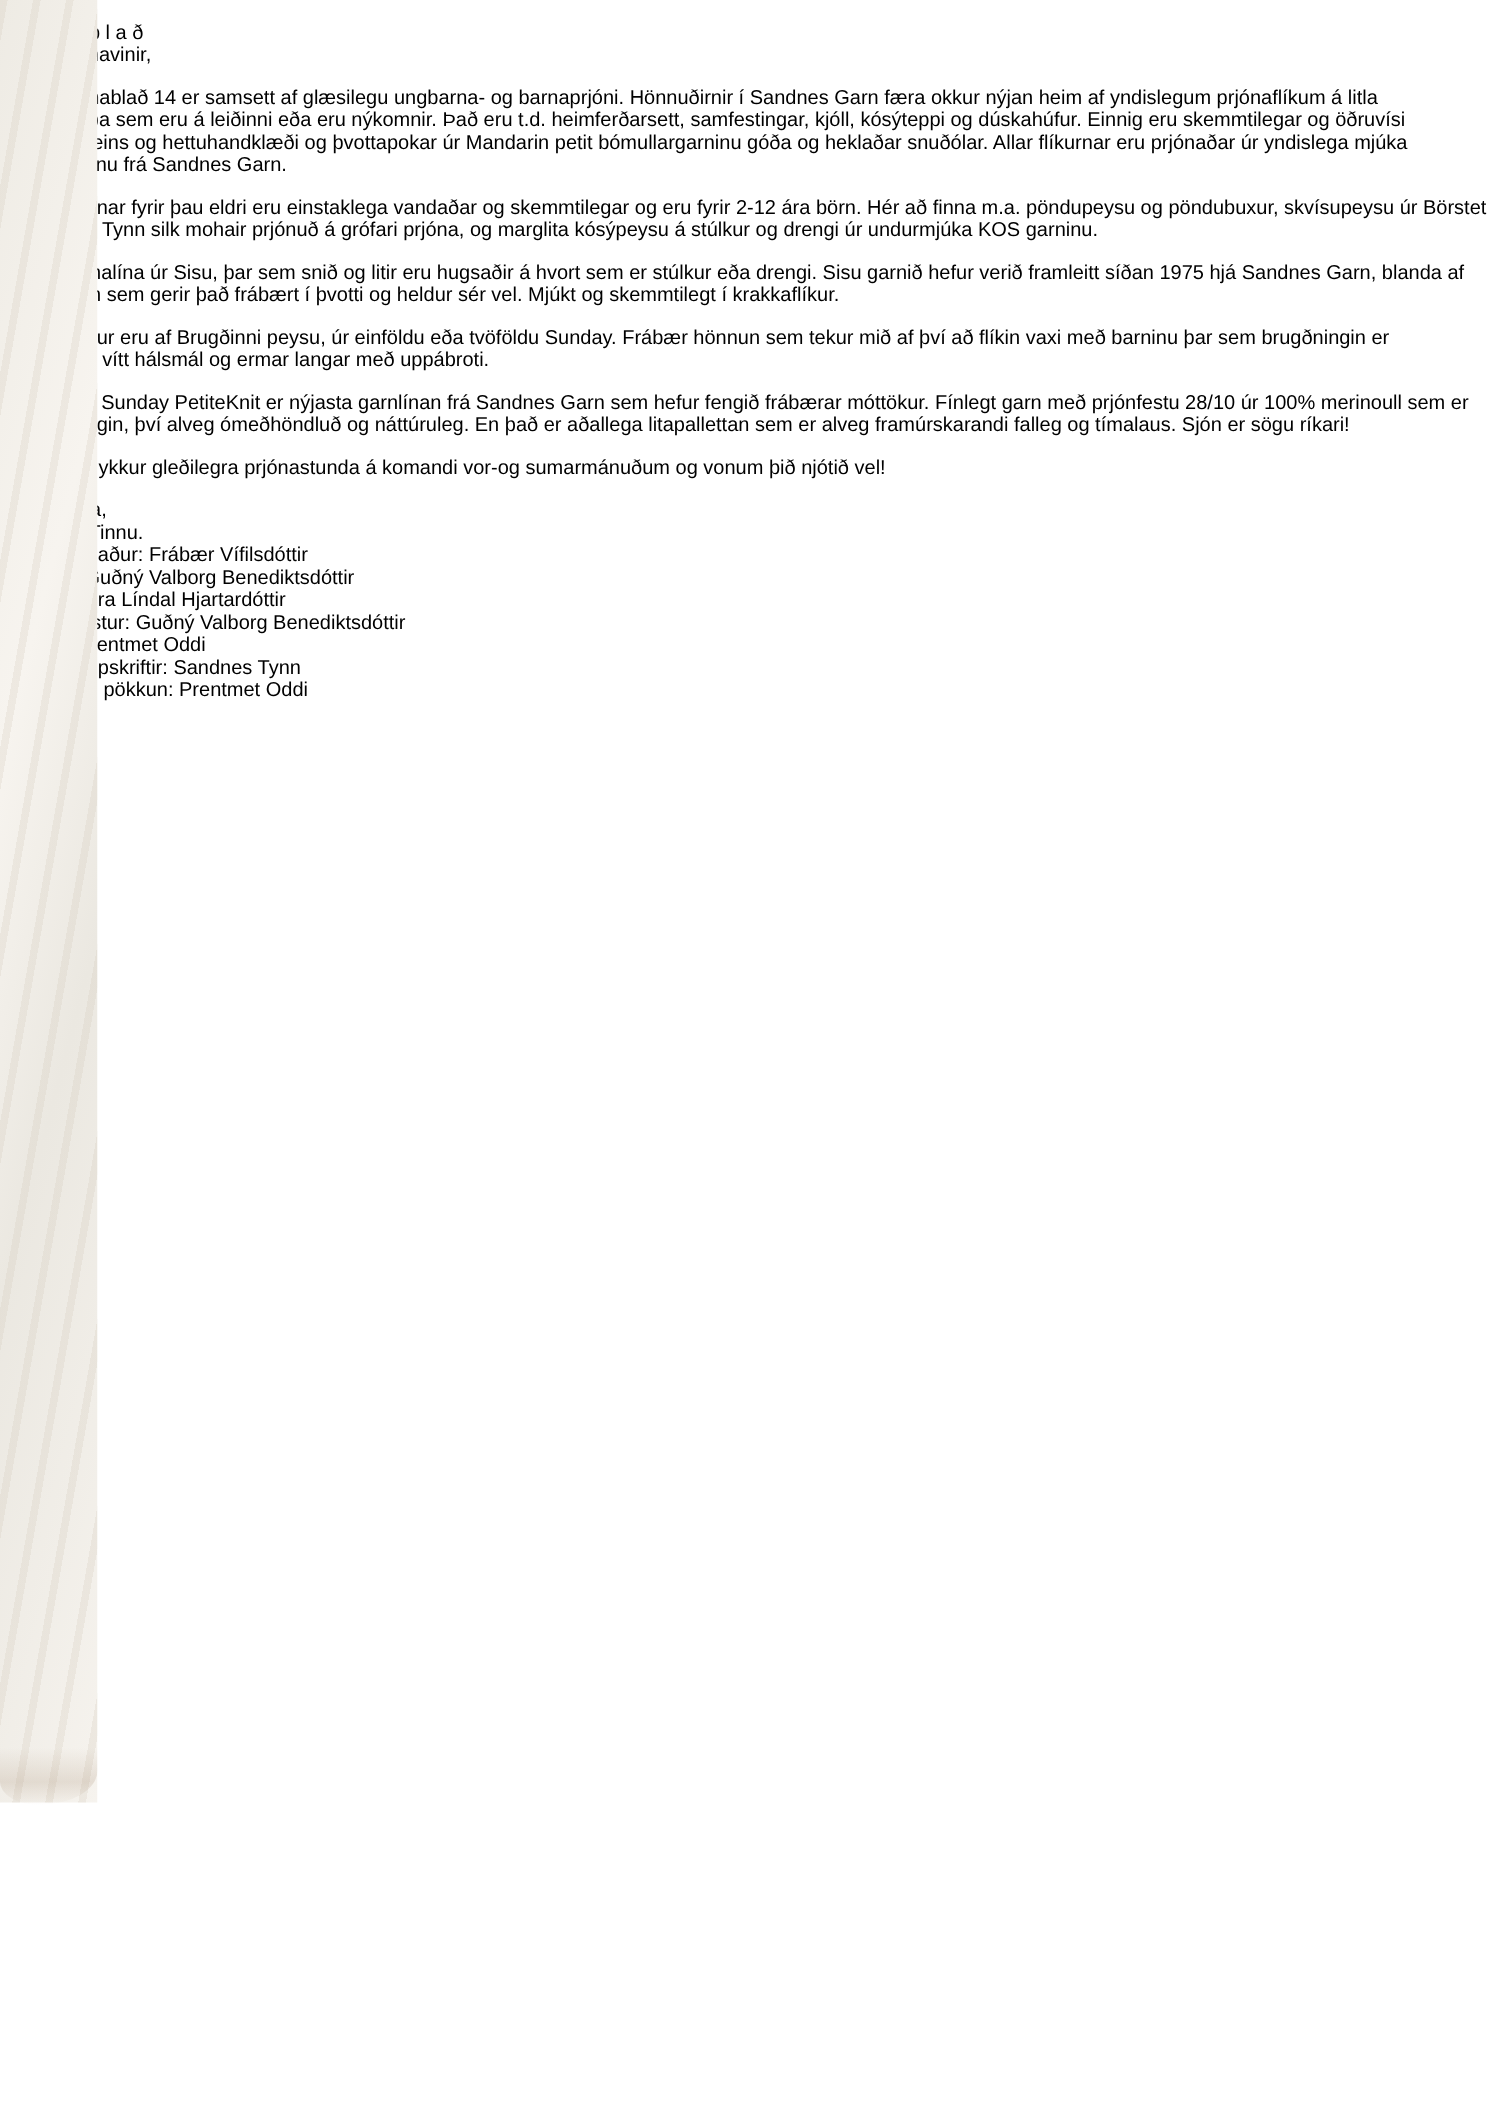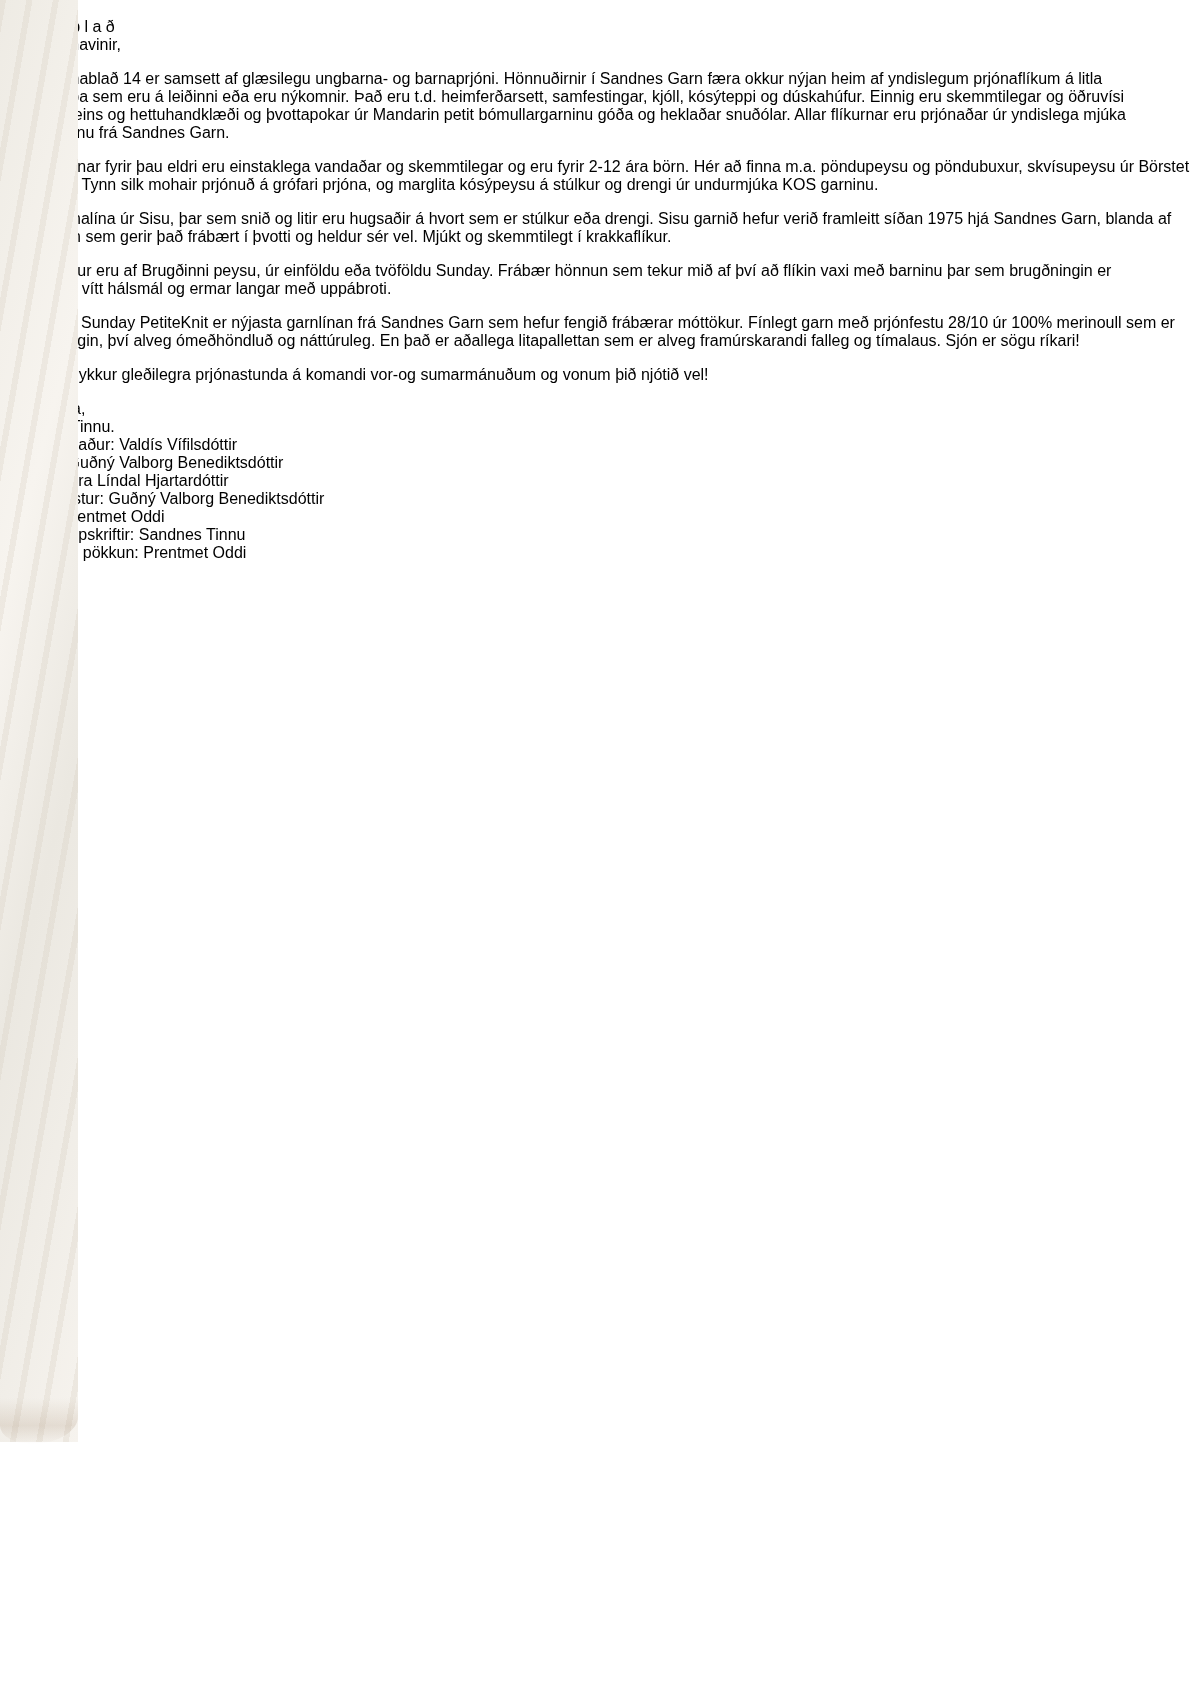--- a/index.html
+++ b/index.html
@@ -306,41 +306,41 @@
     <p>Við óskum ykkur gleðilegra prjónastunda á komandi vor-og sumarmánuðum og vonum þið njótið vel!</p>
 
     <div class="closing">
       <div>Kær kveðja,</div>
       <div>Starfsfólk Tinnu.</div>
     </div>
 
     <div class="credits">
       <div class="credit-row">
         <span class="credit-label">Ábyrgðarmaður:</span>
-        <span class="credit-value">Valdís Vífilsdóttir</span>
+        <span class="credit-value">Frábær Vífilsdóttir</span>
       </div>
       <div class="credit-row">
         <span class="credit-label">Ritstjórn:</span>
         <span class="credit-value">Guðný Valborg Benediktsdóttir</span>
       </div>
       <div class="credit-row">
         <span class="credit-label">Þýðing:</span>
         <span class="credit-value">Dóra Líndal Hjartardóttir</span>
       </div>
       <div class="credit-row">
         <span class="credit-label">Prófarkalestur:</span>
         <span class="credit-value">Guðný Valborg Benediktsdóttir</span>
       </div>
       <div class="credit-row">
         <span class="credit-label">Umbrot:</span>
         <span class="credit-value">Prentmet Oddi</span>
       </div>
       <div class="credit-row">
         <span class="credit-label">Norskar uppskriftir:</span>
-        <span class="credit-value">Sandnes Tinnu</span>
+        <span class="credit-value">Sandnes Tynn</span>
       </div>
       <div class="credit-row">
         <span class="credit-label">Prentun og pökkun:</span>
         <span class="credit-value">Prentmet Oddi</span>
       </div>
     </div>
   </div>
 
 </div>
 

